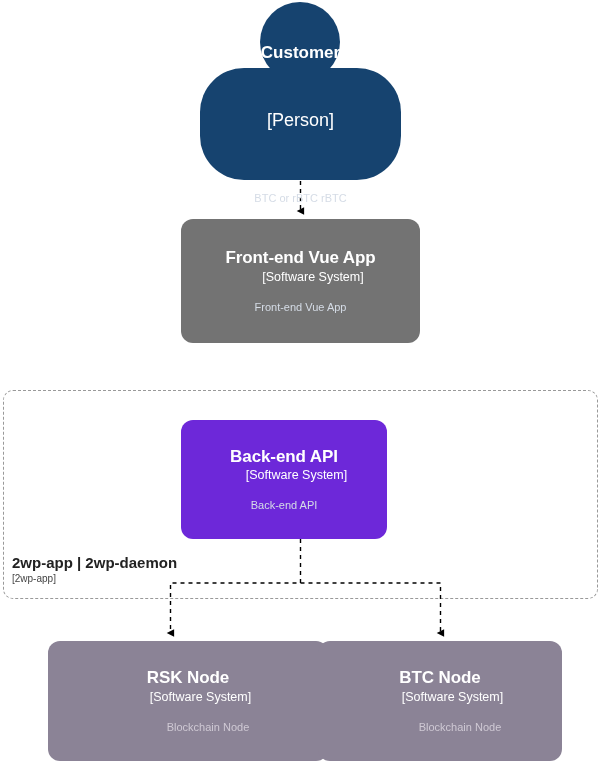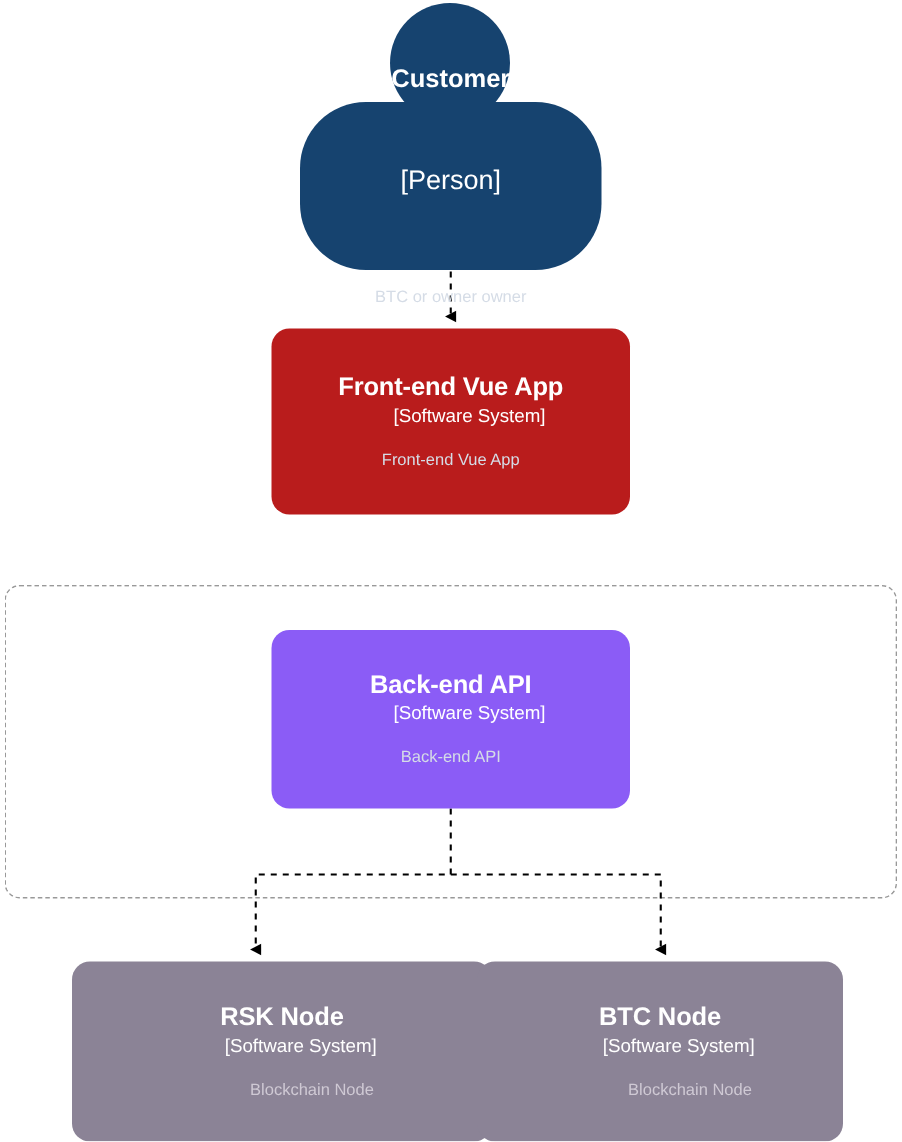--- a/index.html
+++ b/index.html
@@ -102,25 +102,25 @@
   .person-body .n-desc {
     font-size: 11px;
     color: #d5dce6;
     line-height: 1.2;
     margin-top: 14px;
   }
 
   
   #node-frontend {
     left: 181px;  top: 219px;  width: 239px;  height: 124px;
-    background: #b91c1c;
+    background: #737373;
   }
   #node-backend {
-    left: 181px;  top: 420px;  width: 239px;  height: 119px;
-    background: #8b5cf6;
+    left: 181px;  top: 420px;  width: 206px;  height: 119px;
+    background: #6d28d9;
   }
   #node-rsk {
     left: 48px;   top: 641px;  width: 280px; height: 120px;
     background: #8B8396;
   }
   #node-btc {
     left: 318px;  top: 641px;  width: 244px; height: 120px;
     background: #8B8396;
   }
 
@@ -166,41 +166,45 @@
     height: 761px;
     pointer-events: none;
   }
 </style>
 </head>
 <body>
 
 <div id="canvas">
 
   <div id="boundary-2wp"></div>
+  <div id="boundary-label">
+    <div class="b-title">2wp-app | 2wp-daemon</div>
+    <div class="b-type">[2wp-app]</div>
+  </div>
 
   <svg id="connectors" viewBox="0 0 601 761" width="601" height="761" xmlns="http://www.w3.org/2000/svg">
     <defs>
       <marker id="arrowhead" markerWidth="9" markerHeight="9" refX="4.4" refY="4.2" orient="auto" markerUnits="userSpaceOnUse">
         <path d="M 0.6 0.6 L 8.2 0.6 L 4.4 8.0 Z" fill="#000000"></path>
       </marker>
     </defs>
 
     <path d="M 300.5 181 L 300.5 211" fill="none" stroke="#000000" stroke-width="1.4" stroke-dasharray="4 4" marker-end="url(#arrowhead)"></path>
 
     <path d="M 300.5 539 L 300.5 583 L 170.5 583 L 170.5 633" fill="none" stroke="#000000" stroke-width="1.4" stroke-dasharray="4 4" marker-end="url(#arrowhead)"></path>
 
     <path d="M 300.5 583 L 440.5 583 L 440.5 633" fill="none" stroke="#000000" stroke-width="1.4" stroke-dasharray="4 4" marker-end="url(#arrowhead)"></path>
   </svg>
 
   <div id="person-customer">
     <div class="person-head"></div>
     <div class="person-body">
       <div class="n-title">Customer</div>
       <div class="n-type">[Person]</div>
-      <div class="n-desc">BTC or owner owner</div>
+      <div class="n-desc">BTC or rBTC rBTC</div>
     </div>
   </div>
 
   <div class="node" id="node-frontend">
     <div class="n-title">Front-end Vue App</div>
     <div class="n-type">[Software System]</div>
     <div class="n-desc">Front-end Vue App</div>
   </div>
 
   <div class="node" id="node-backend">

